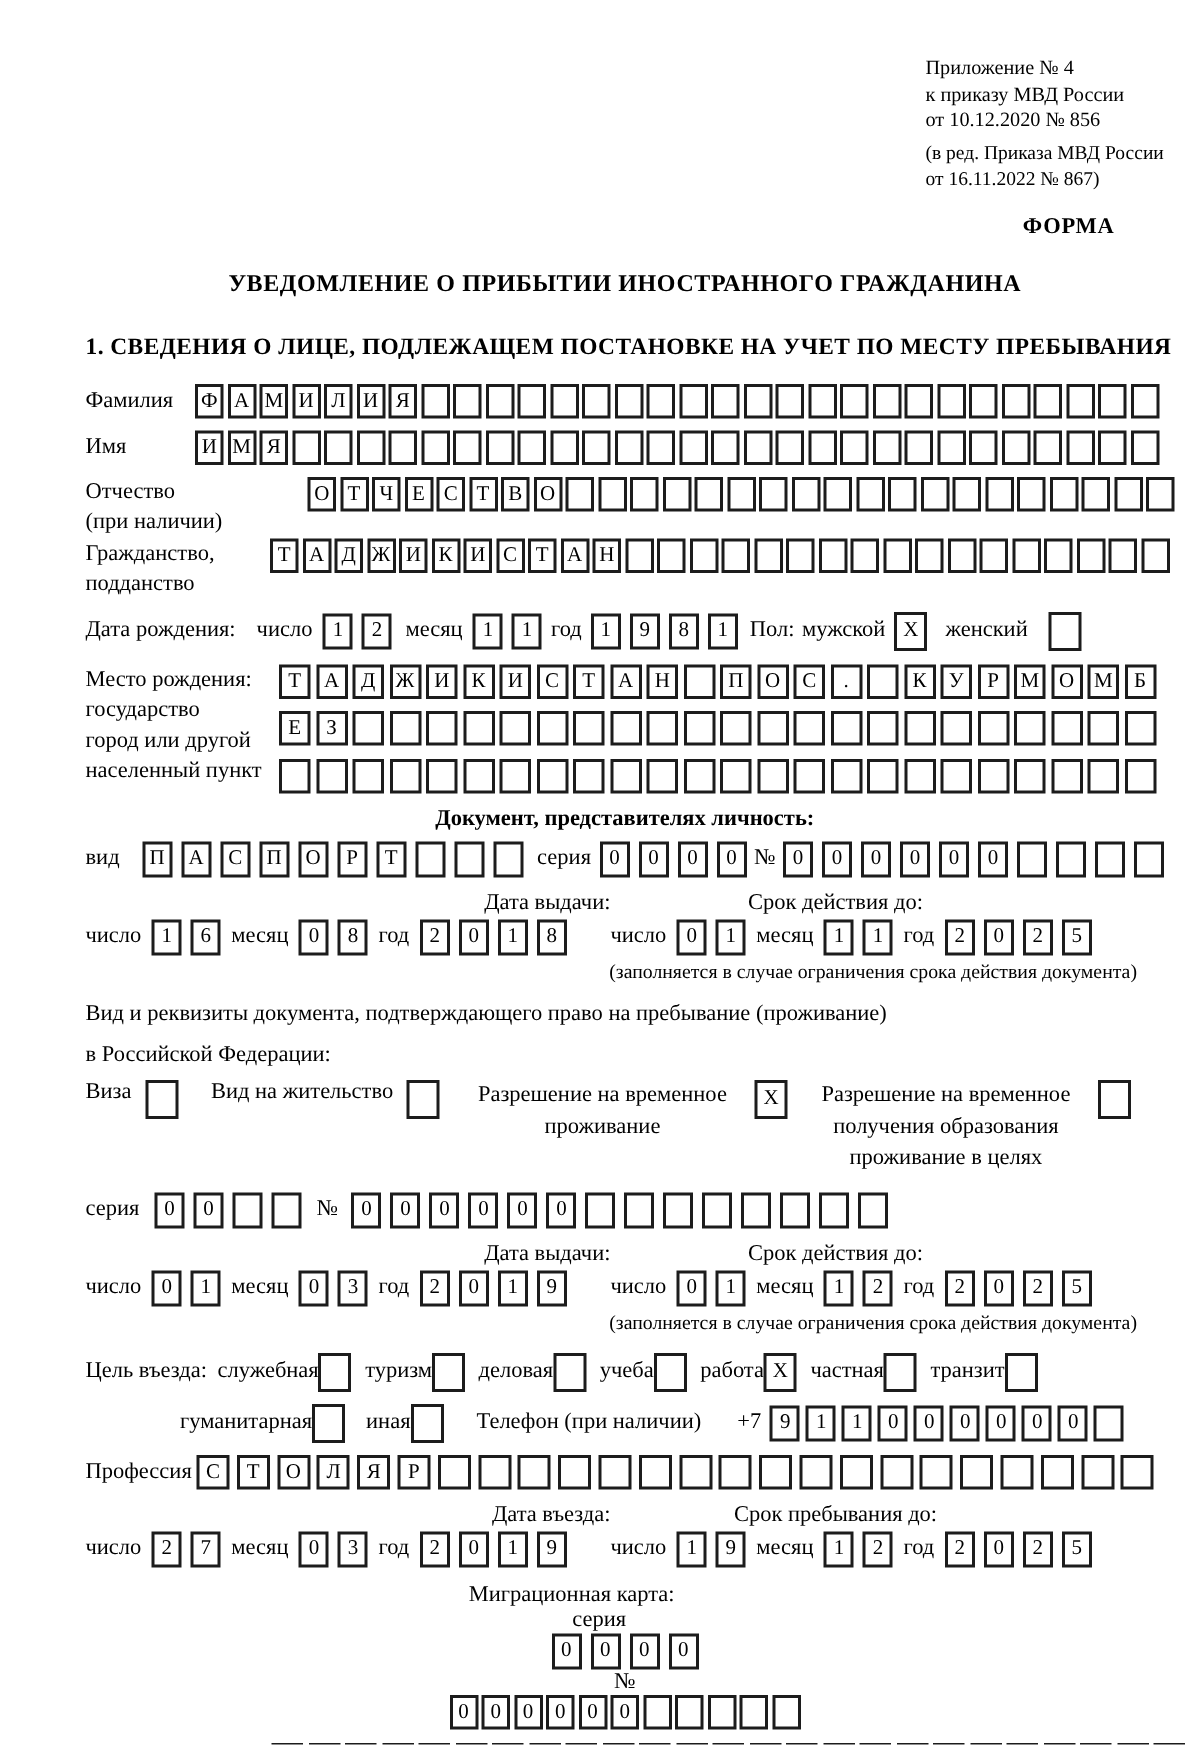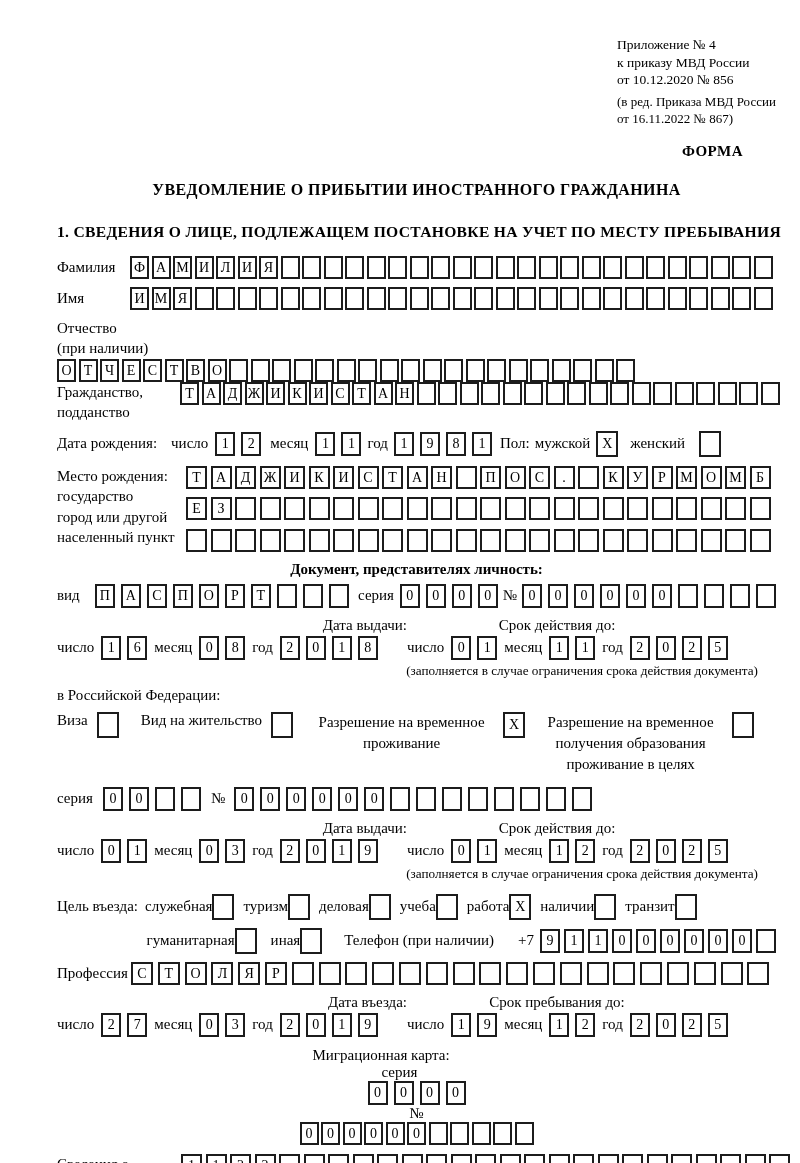--- a/index.html
+++ b/index.html
@@ -153,21 +153,21 @@
         <span class="cell"></span>
         <span class="cell"></span>
         <span class="cell"></span>
         <span class="cell"></span>
         <span class="cell"></span>
         <span class="cell"></span>
         <span class="cell"></span>
       </span>
   </div>
 
-  <div class="frow top" style="margin-top:8px;flex-direction:column;">
+  <div class="frow top" style="margin-top:8px;">
     <span class="rlabel" style="width:148px;">
       <div class="lline">Отчество</div>
       <div class="lline">(при наличии)</div>
     </span>
     <span class="cells">
         <span class="cell">О</span>
         <span class="cell">Т</span>
         <span class="cell">Ч</span>
         <span class="cell">Е</span>
         <span class="cell">С</span>
@@ -444,20 +444,21 @@
       <span class="cells g6">
           <span class="cell">2</span>
           <span class="cell">0</span>
           <span class="cell">2</span>
           <span class="cell">5</span>
         </span>
     </span>
   </div>
   <div class="note">(заполняется в случае ограничения срока действия документа)</div>
 
+  <div style="margin-top:10px; line-height:21px;">Вид и реквизиты документа, подтверждающего право на пребывание (проживание)</div>
   <div style="margin-top:6px; line-height:21px;">в Российской Федерации:</div>
 
   <div class="permits">
     <span class="p-item">
       <span>Виза</span>
       <span class="cells cb">
           <span class="cell"></span>
         </span>
     </span>
     <span style="width:22px;"></span>
@@ -592,34 +593,34 @@
           <span class="cell"></span>
         </span>
     </span>
     <span class="pur">
       <span>работа</span>
       <span class="cells cb">
           <span class="cell">X</span>
         </span>
     </span>
     <span class="pur">
-      <span>наличии</span>
+      <span>частная</span>
       <span class="cells cb">
           <span class="cell"></span>
         </span>
     </span>
     <span class="pur" style="margin-right:0;">
       <span>транзит</span>
       <span class="cells cb">
           <span class="cell"></span>
         </span>
     </span>
   </div>
 
-  <div class="purposes" style="margin-top:8px;justify-content:flex-end;">
+  <div class="purposes" style="margin-top:8px;">
     <span style="width:63px;"></span>
     <span class="pur" style="margin-right:14px;">
       <span>гуманитарная</span>
       <span class="cells cb">
           <span class="cell"></span>
         </span>
     </span>
     <span class="pur" style="margin-right:22px;">
       <span>иная</span>
       <span class="cells cb">

